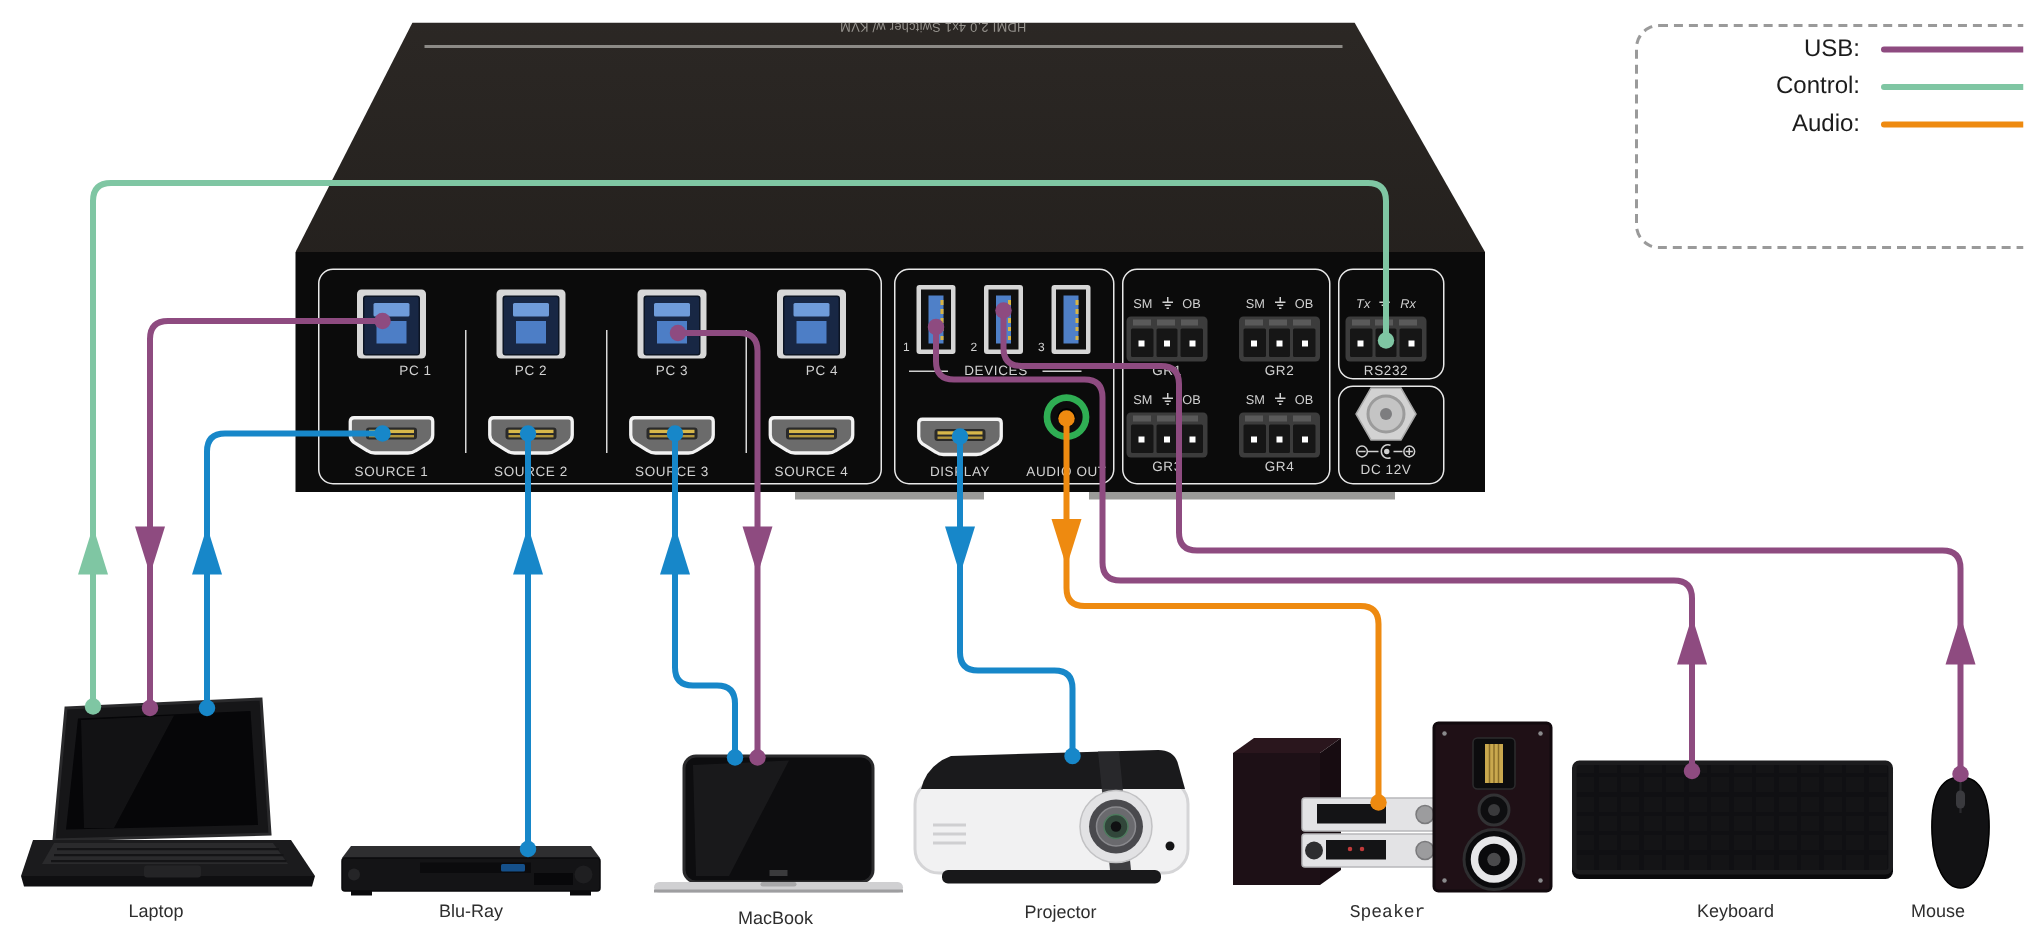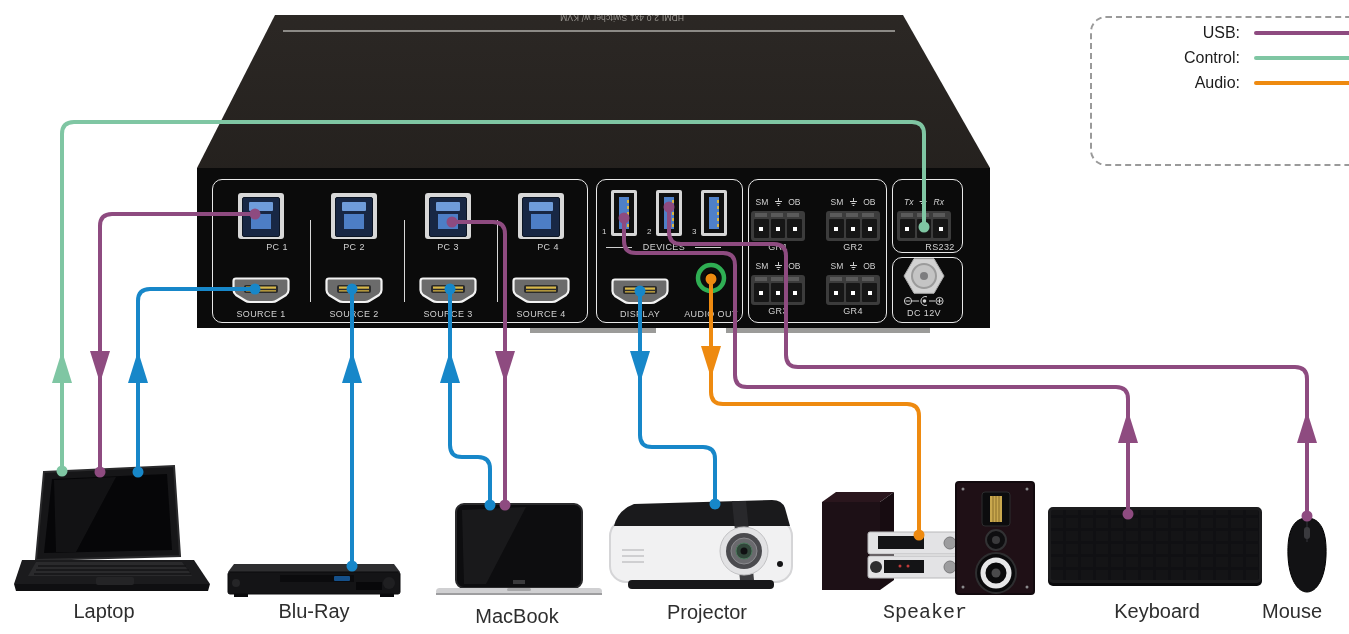--- a/index.html
+++ b/index.html
@@ -63,21 +63,21 @@
   .pinrow{position:absolute;transform:translateX(-50%);display:flex;gap:6px;align-items:center;
           font-size:8.5px;color:#d0d0d0;}
 
   
   .keyboard{position:absolute;left:1048px;top:507px;width:214px;height:76px;border-radius:5px;
             border:3px solid #1c1c1e;box-sizing:border-box;background-color:#141416;
             background-image:repeating-linear-gradient(90deg,#3a3a3d 0 12px,#101013 12px 15px),
                              repeating-linear-gradient(0deg,#3a3a3d 0 10px,#101013 10px 13px);
             background-blend-mode:darken;box-shadow:0 3px 0 #0a0a0c;}
 
-  .dev-label{position:absolute;transform:translateX(-50%);font-size:20px;color:#2e2e2e;}
+  .dev-label{position:absolute;transform:translateX(-50%);font-size:12px;color:#2e2e2e;}
   .cables{position:absolute;left:0;top:0;}
   .cables .wire{fill:none;stroke-width:4;}
 </style>
 </head>
 <body>
 
 <div class="stage">
 
   <div class="top-face"></div>
   <div class="top-groove"></div>
@@ -228,21 +228,21 @@
       <svg width="8" height="9">
         <path d="M4 0 V3.5 M0.5 3.5 H7.5 M2 5.5 H6 M3.2 7.5 H4.8" stroke="#d0d0d0" fill="none"></path>
       </svg>
       <span>Rx</span>
     </div>
   <div class="phx" style="left:897px;top:211px;">
       <span></span>
       <span></span>
       <span></span>
     </div>
-  <div class="plabel" style="left:924px;top:242px;margin-left:16px;">RS232</div>
+  <div class="plabel" style="left:924px;top:242px;">RS232</div>
 
   <svg class="abs" style="left:901px;top:253px;" width="46" height="46">
     <polygon points="43,23 33,40.3 13,40.3 3,23 13,5.7 33,5.7" fill="#d2d2d2" stroke="#a8a8a8"></polygon>
     <circle cx="23" cy="23" r="12" fill="#c4c4c4" stroke="#9b9b9b" stroke-width="2"></circle>
     <circle cx="23" cy="23" r="4" fill="#7d7d7f"></circle>
   </svg>
   <svg class="abs" style="left:903px;top:295px;" width="42" height="12">
     <g stroke="#d0d0d0" fill="none">
       <circle cx="5" cy="6" r="3.6"></circle>
         <line x1="2.6" y1="6" x2="7.4" y2="6"></line>

